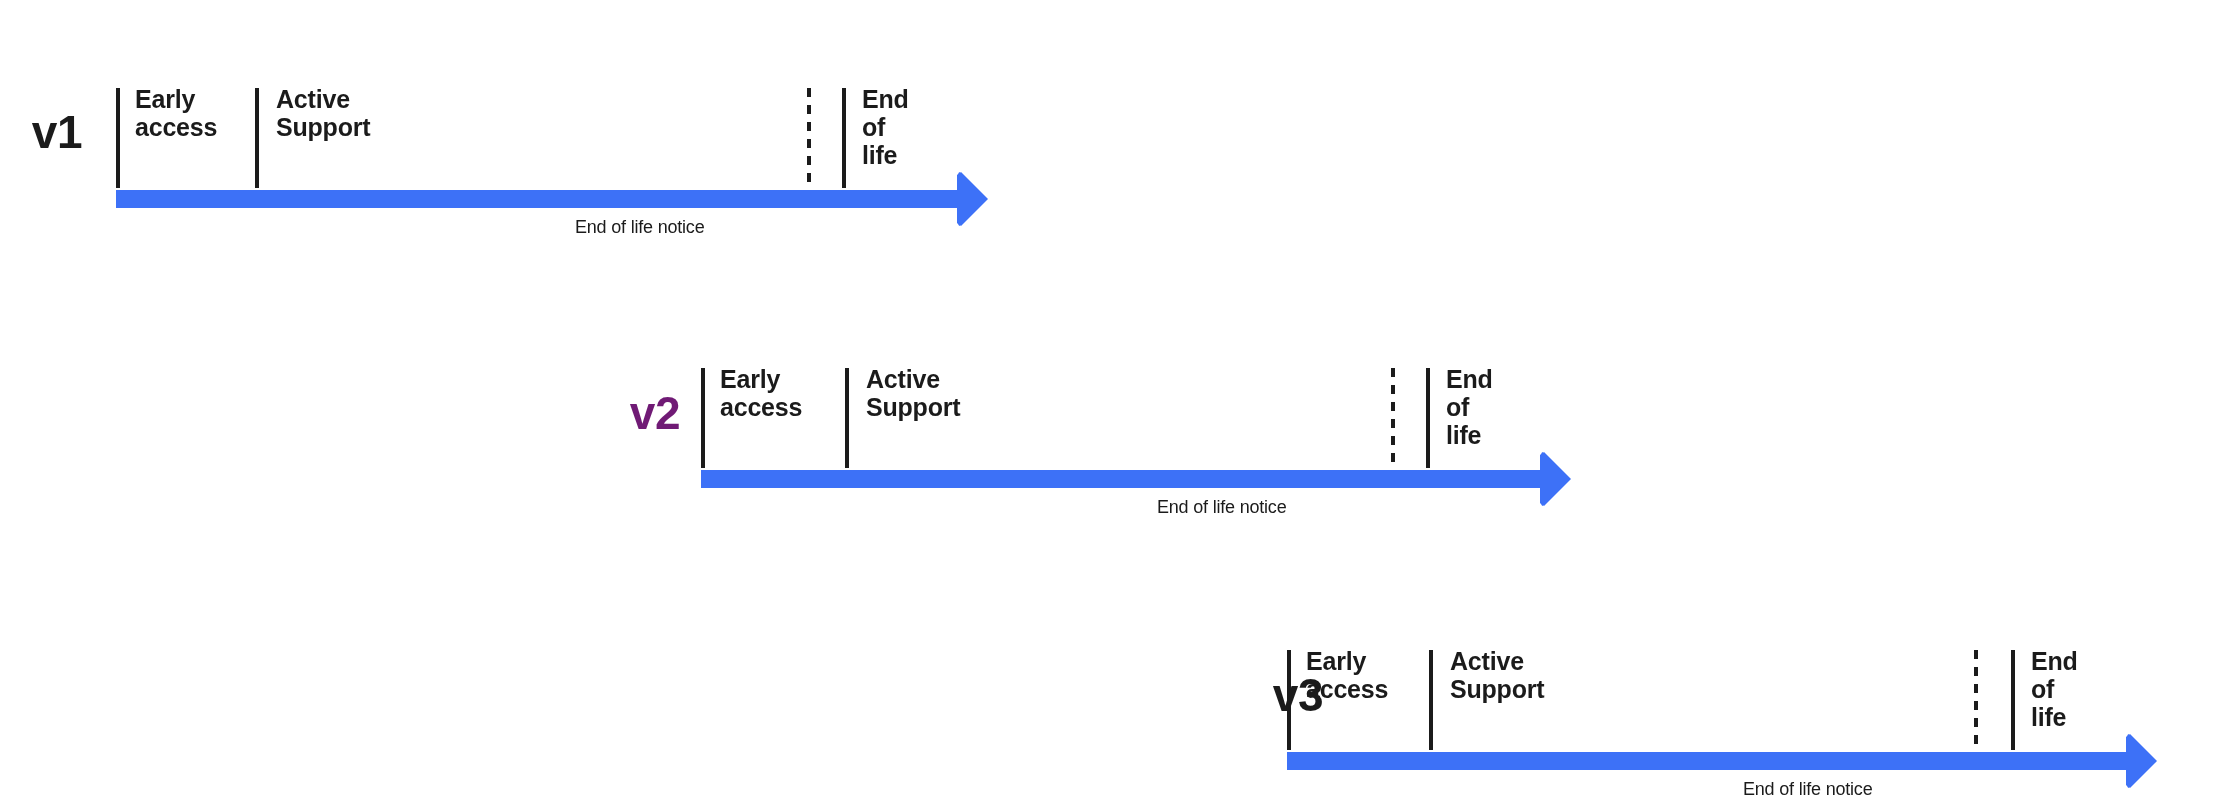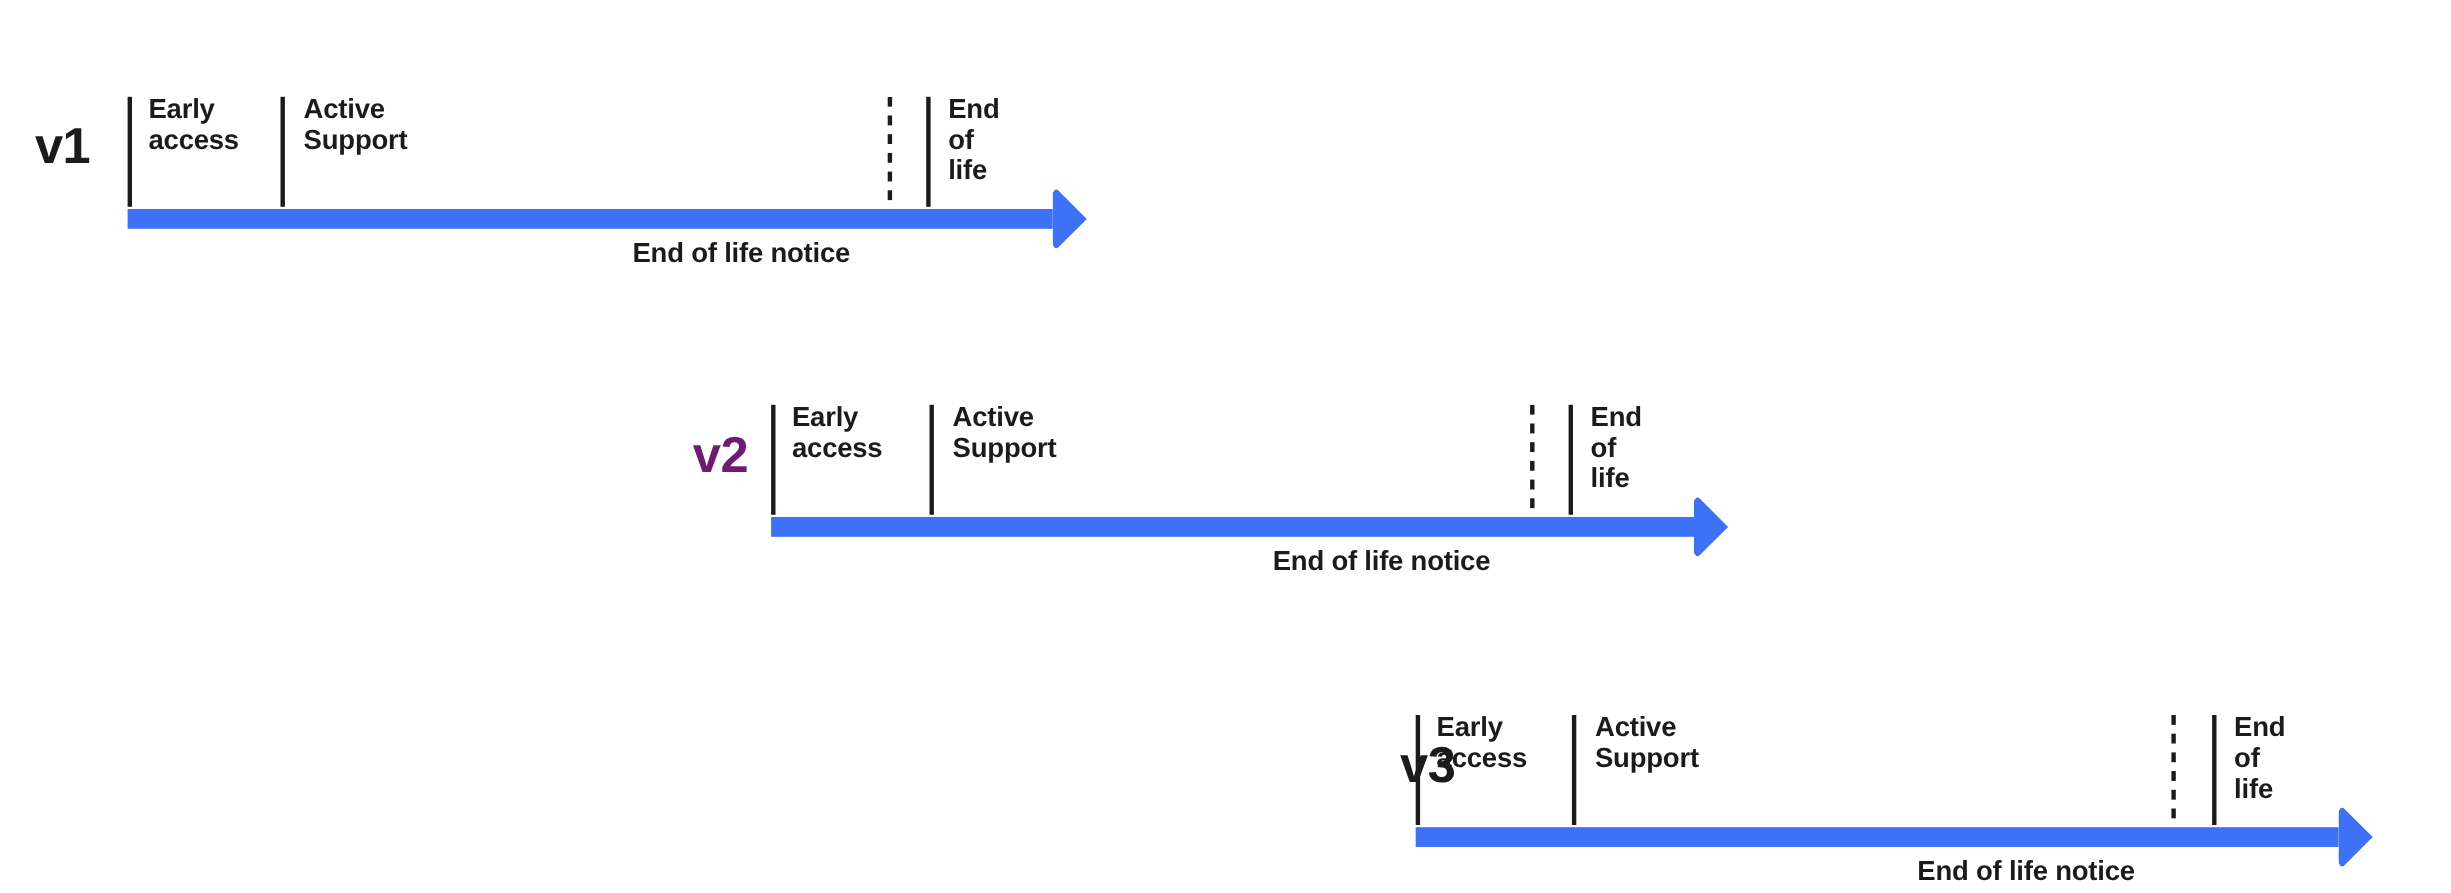--- a/index.html
+++ b/index.html
@@ -80,22 +80,22 @@
 
   
   .arrow-head {
     position: absolute;
   }
   .arrow-head svg { display: block; }
 
   
   .notice-label {
     position: absolute;
-    font-size: 25px;
-    font-weight: 700;
+    font-size: 18px;
+    font-weight: 400;
     color: #1b1b1b;
     white-space: nowrap;
     letter-spacing: -0.2px;
     line-height: 1;
   }
 </style>
 </head>
 <body>
 
 <div id="canvas" style="background: rgb(255, 255, 255); margin-top: 40px;">

